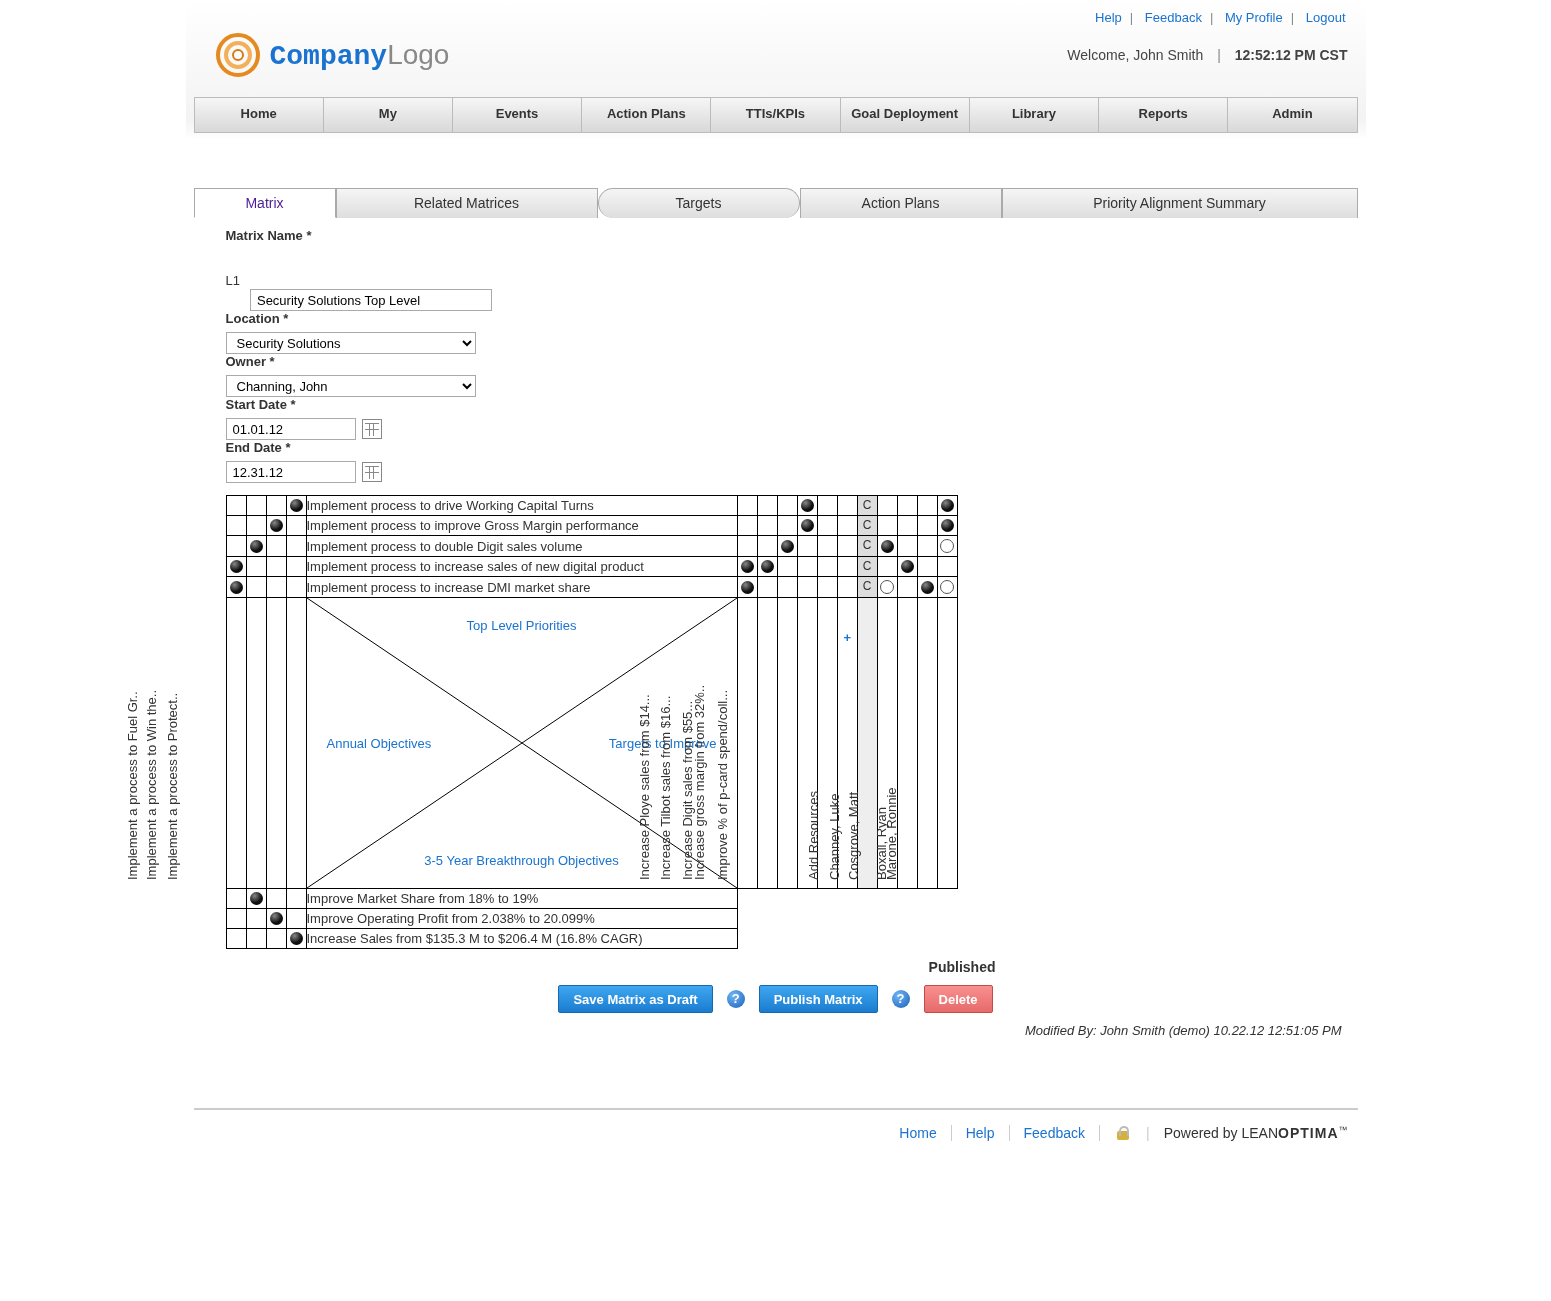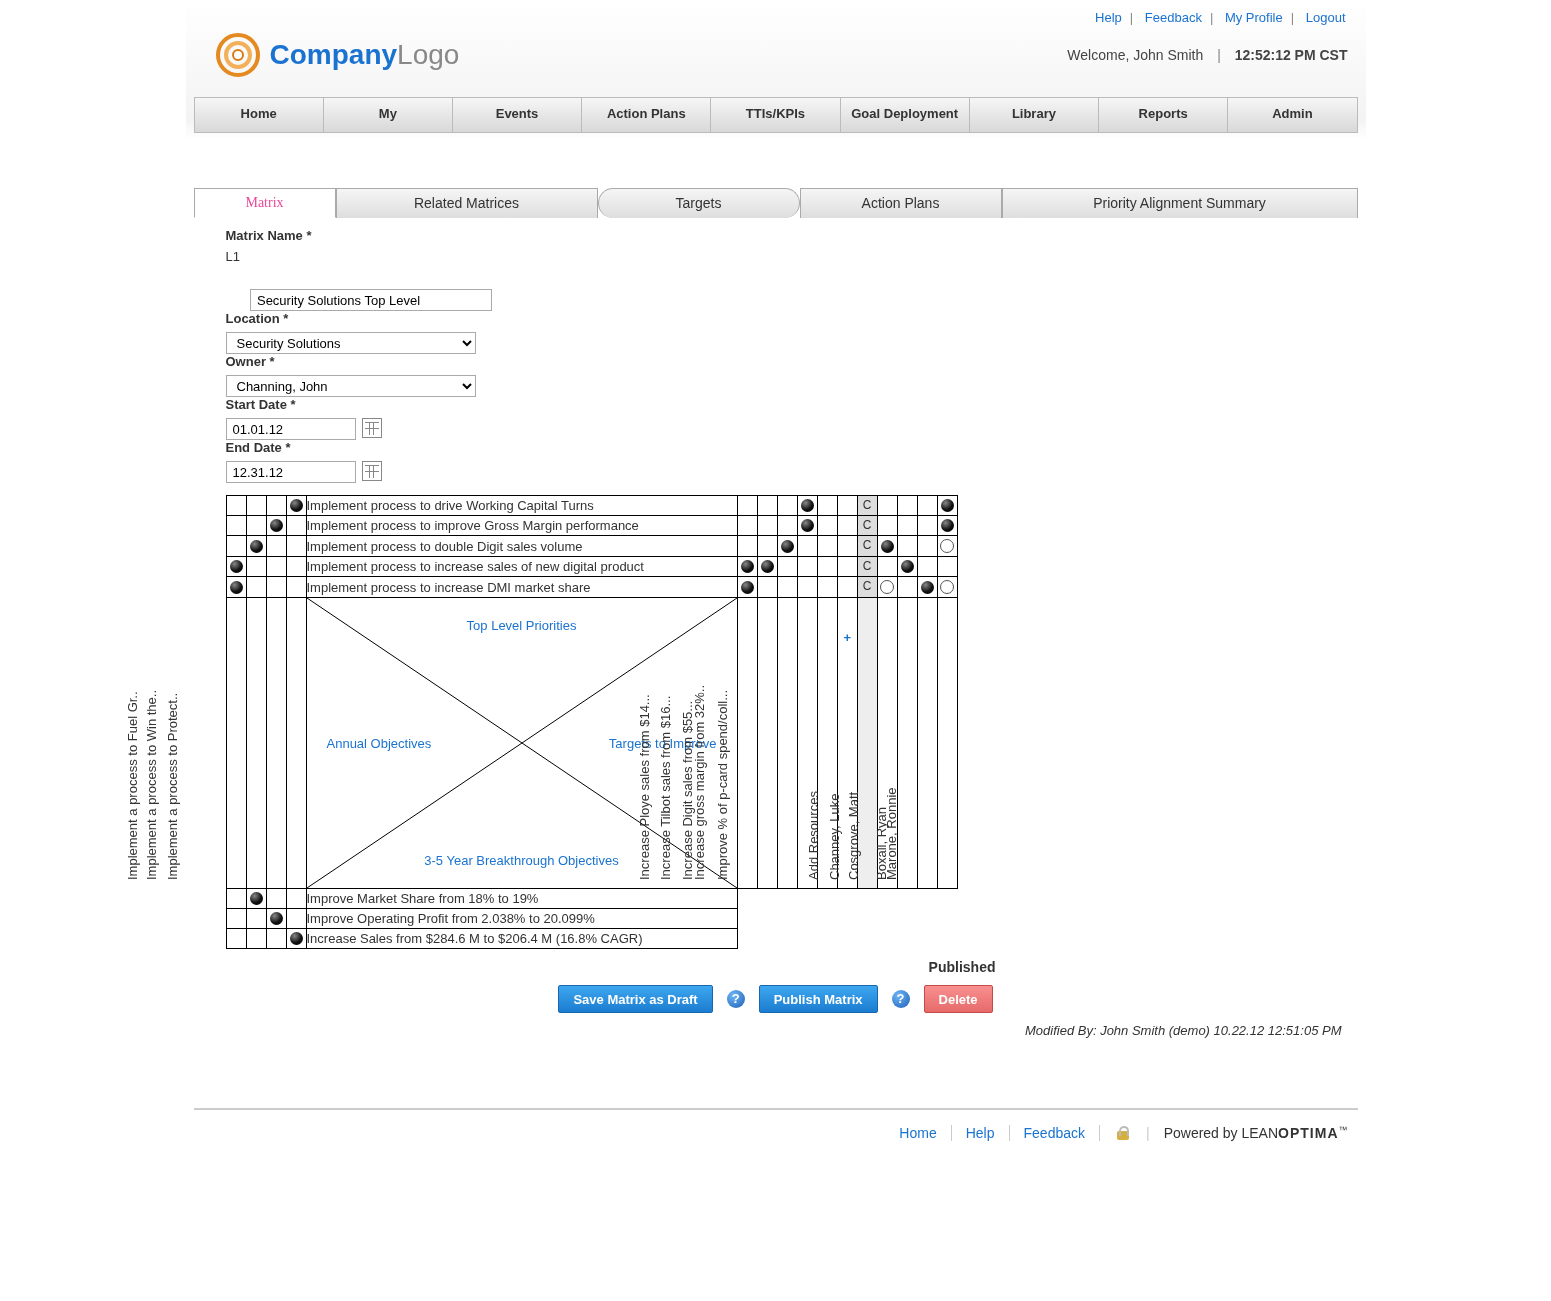--- a/index.html
+++ b/index.html
@@ -29,21 +29,21 @@
     align-items: center;
     justify-content: space-between;
     padding: 4px 18px 20px 30px;
   }
   .logo-wrap { display: flex; align-items: center; }
   .logo-icon {
     width: 44px; height: 44px; margin-right: 10px;
     display: inline-block;
   }
   .logo-text { font-size: 28px; font-weight: 600; }
-  .logo-text .c1 { color: #1a73d0; }
+  .logo-text .c1 { color: #1a73d0; font-family: Liberation Mono, monospace; }
   .logo-text .c2 { color: #888; font-weight: 400; }
   .welcome { font-size: 14px; color: #444; }
   .welcome b { font-weight: bold; }
   .welcome .sep { color: #888; padding: 0 10px; }
 
   .main-nav {
     display: flex;
     height: 34px;
     margin: 0 8px;
     background: linear-gradient(#f6f6f6,#d8d8d8);
@@ -68,23 +68,23 @@
     border: 1px solid #aaa;
     border-bottom: none;
     padding: 6px 0;
     text-align: center;
     font-size: 14px;
     color: #333;
     background: linear-gradient(#f5f5f5,#dedede);
     cursor: pointer;
   }
   .tab.active {
-    background: #fff; color: #ec4899;
+    background: #fff; color: #4c1d95;
     border-bottom: 1px solid #fff;
-    position: relative; z-index: 2; font-family: Liberation Serif, serif;
+    position: relative; z-index: 2;
   }
   .tab:nth-child(1){width:140px;}
   .tab:nth-child(2){width:260px;}
   .tab:nth-child(3){width:200px;border-radius:15px;}
   .tab:nth-child(4){width:200px;}
   .tab:nth-child(5){flex:1;}
 
   .field-row {
     display: flex;
     gap: 0;
@@ -92,21 +92,21 @@
     font-size: 13px;
     flex-direction: column;
   }
   .field-block { display: flex; flex-direction: column; }
   .field-block label { font-weight: 600; color: #333; margin-bottom: 6px; }
   .fb-matrix { width: 266px; }
   .fb-loc { width: 280px; }
   .fb-owner { width: 266px; }
   .fb-start { width: 190px; }
   .fb-end { flex:1; }
-  .input-row { display: flex; align-items: flex-start; gap: 6px; }
+  .input-row { display: flex; align-items: center; gap: 6px; }
   .lvl { font-size: 13px; margin-right:4px; }
   input.text, select.text {
     border: 1px solid #aaa;
     height: 22px;
     padding: 2px 6px;
     font-size: 13px;
     box-sizing: border-box;
     background: #fff;
   }
   .w220{width:246px;margin-top:40px;} .w250{width:250px;} .w130{width:130px;}
@@ -564,21 +564,21 @@
             <td class="cell-text"><span>Improve Operating Profit from 2.038% to 20.099%</span></td>
             <td colspan="11" style="border:none"></td>
           </tr>
           <tr>
             <td class="w20"></td>
             <td class="w20"></td>
             <td class="w20"></td>
             <td class="w20">
               <div class="dot"></div>
             </td>
-            <td class="cell-text"><span>Increase Sales from $284.6 M to $206.4 M (16.8% CAGR)</span></td>
+            <td class="cell-text"><span>Increase Sales from $135.3 M to $206.4 M (16.8% CAGR)</span></td>
             <td colspan="11" style="border:none"></td>
           </tr>
         </tbody>
       </table>
   </div>
 
   <div class="pub-label">Published</div>
 
   <div class="btn-row">
     <button class="btn btn-blue">Save Matrix as Draft</button>

